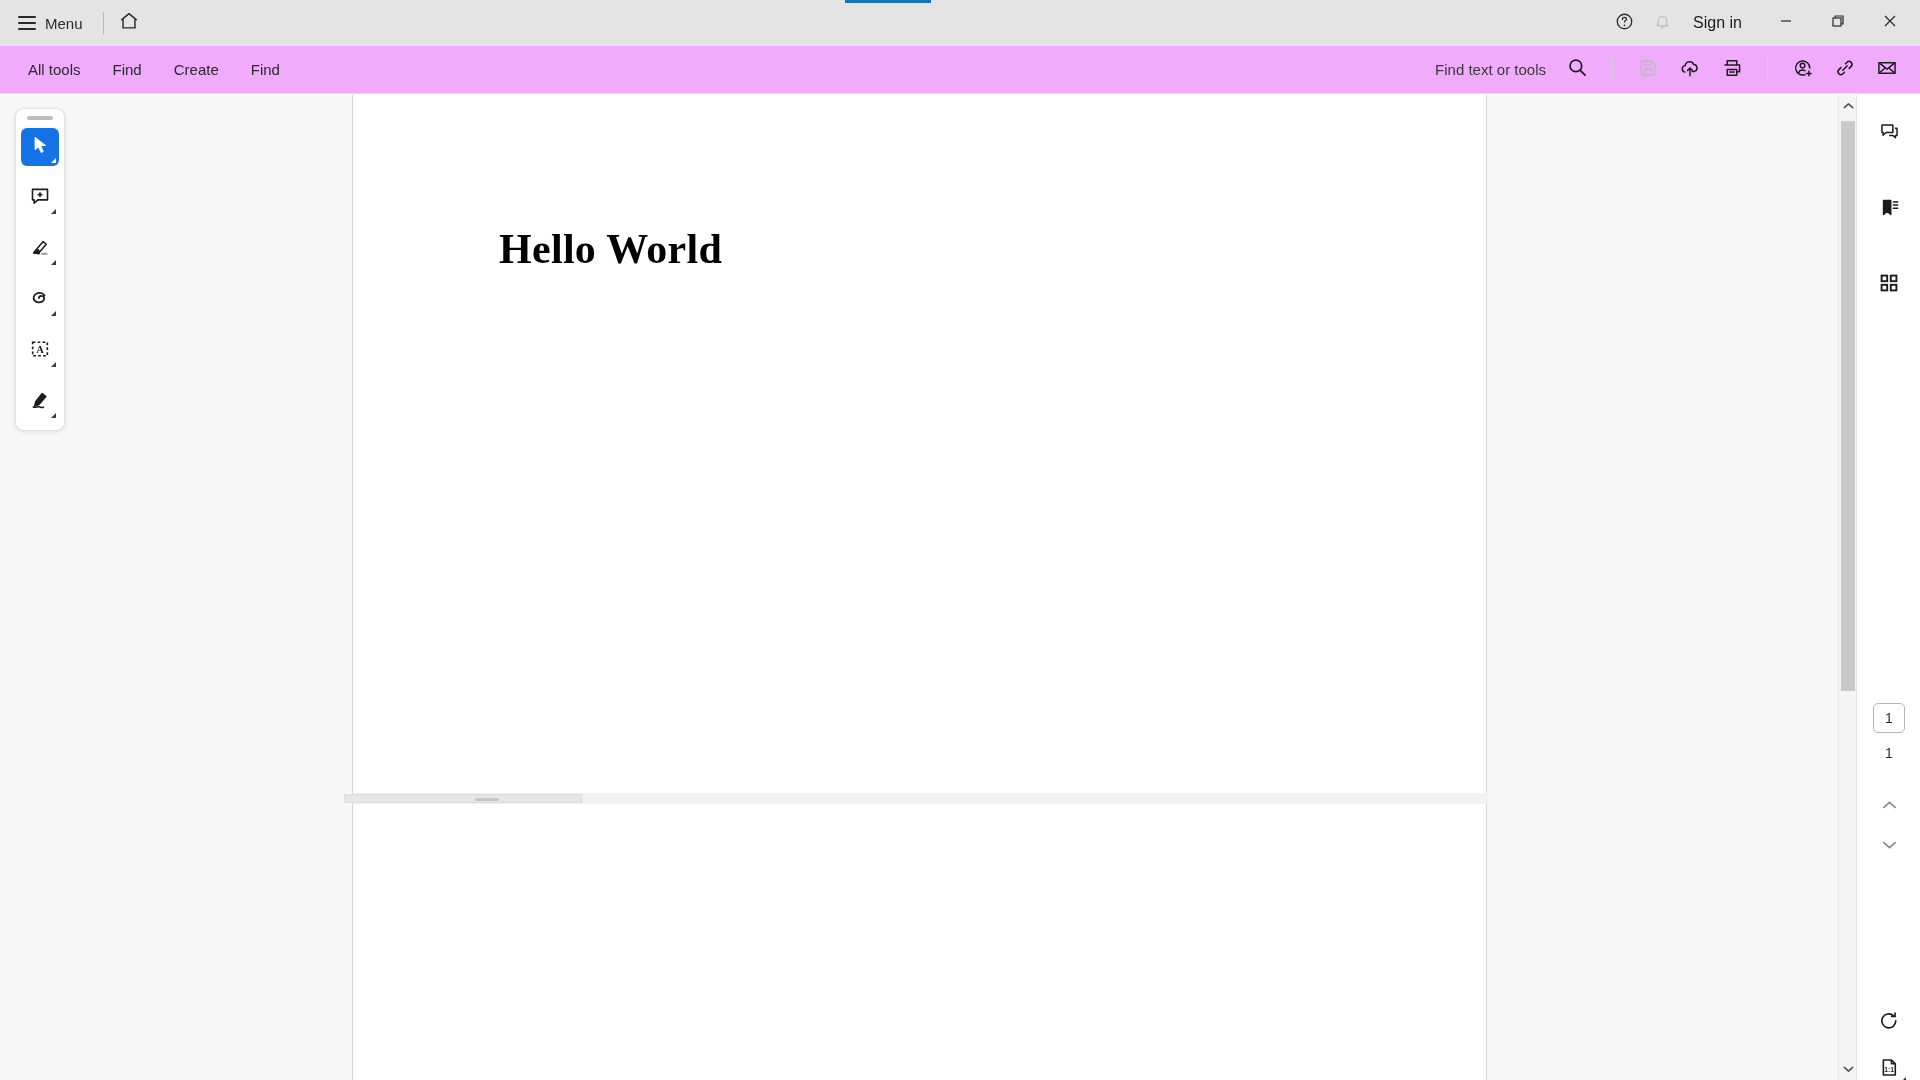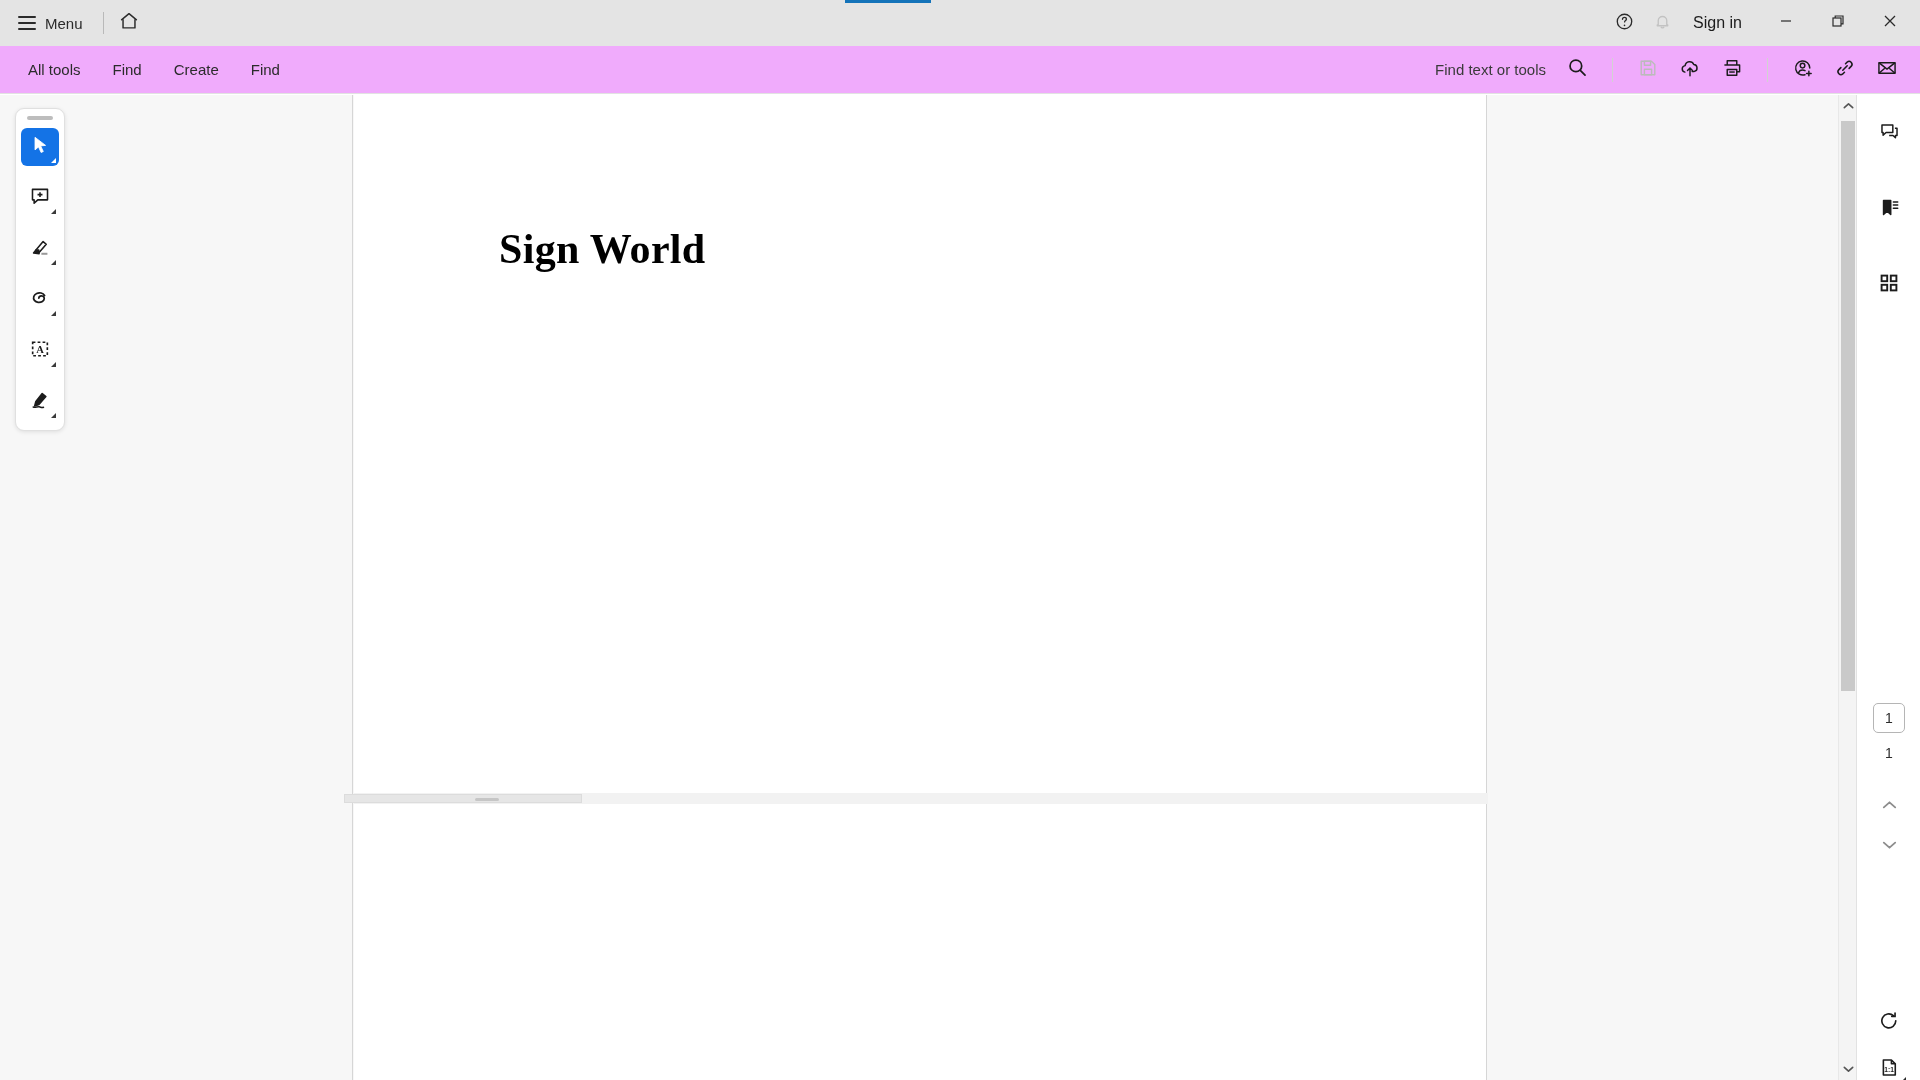--- a/index.html
+++ b/index.html
@@ -352,21 +352,21 @@
             <path d="M3.2 17.8l6.4-5.6M20.8 17.8l-6.4-5.6"></path>
           </svg>
         </span>
       </div>
     </div>
   </div>
 
   <div class="viewport">
     <div class="leftpane"></div>
     <div class="page">
-      <div class="page-text">Sign World</div>
+      <div class="page-text">Hello World</div>
     </div>
     <div class="rightpane"></div>
   </div>
 
   <div class="hscroll">
     <div class="hthumb">
       <div class="hthumb-grip"></div>
     </div>
   </div>
 

